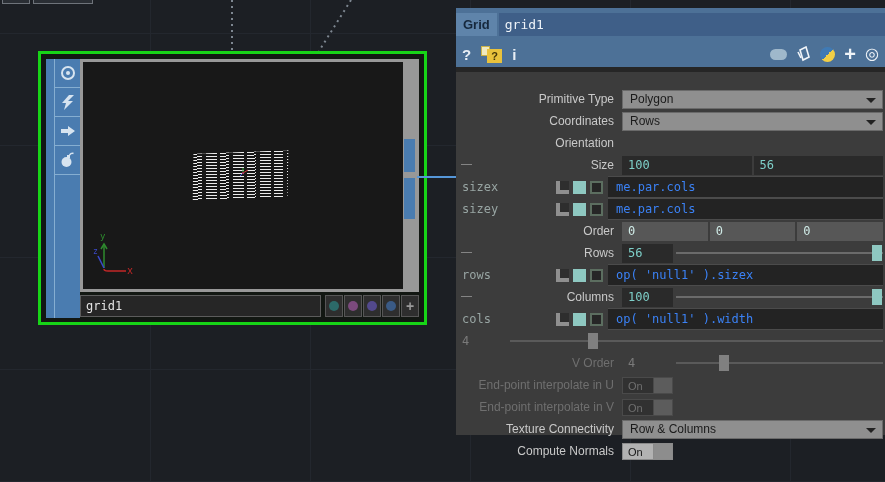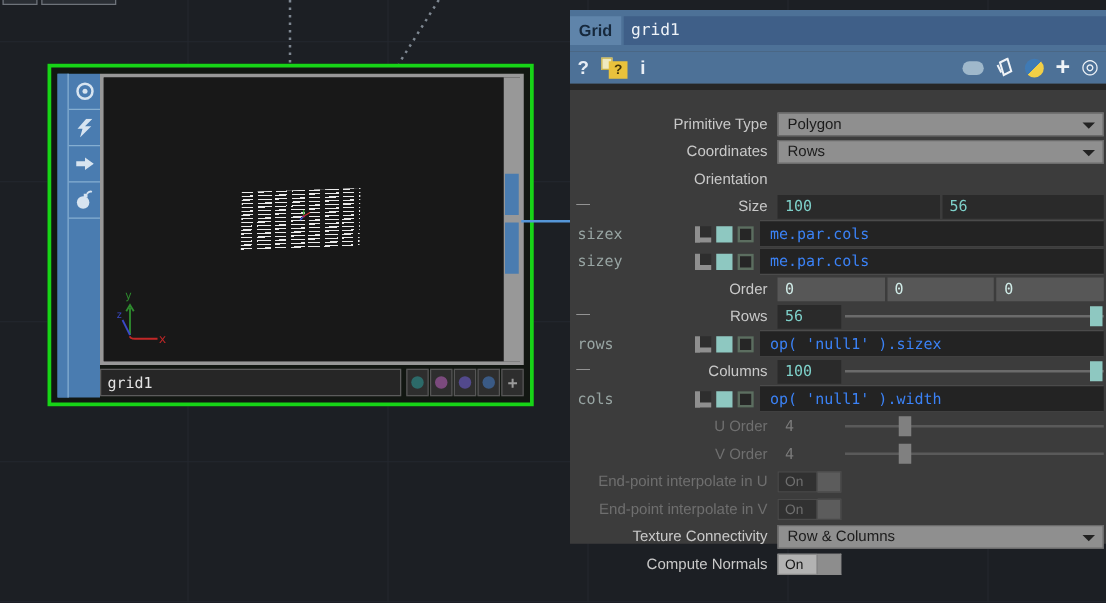--- a/index.html
+++ b/index.html
@@ -397,21 +397,20 @@
       <div class="exprname mono">cols</div>
       <div class="modes">
         <span class="msq m1"></span>
         <span class="msq m2"></span>
         <span class="msq m3"></span>
       </div>
       <div class="exprfield mono">op( 'null1' ).width</div>
     </div>
 
     <div class="prow">
-      <div class="plabel dim">U Order</div>
       <div class="field mono valfield dim">4</div>
       <div class="slider dim">
         <div class="track"></div>
         <div class="handle h-mid"></div>
       </div>
     </div>
 
     <div class="prow">
       <div class="plabel dim">V Order</div>
       <div class="field mono valfield dim">4</div>

